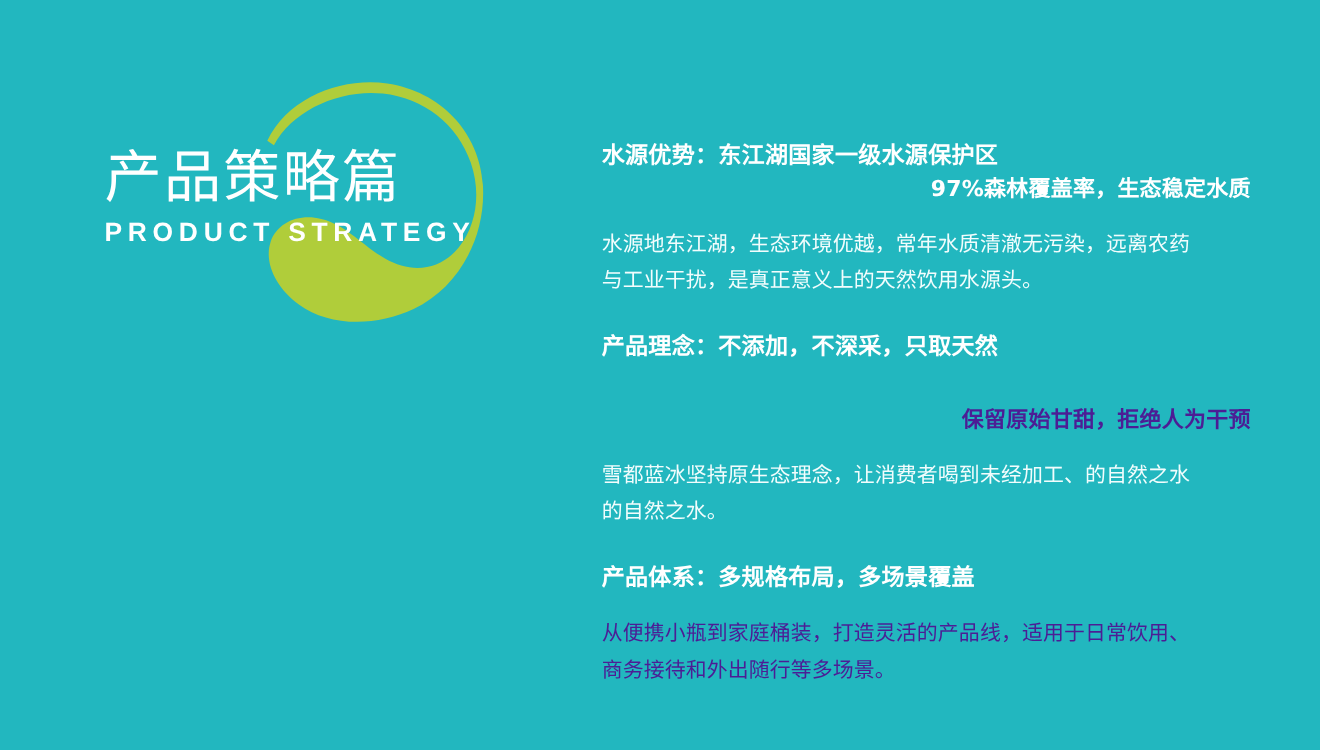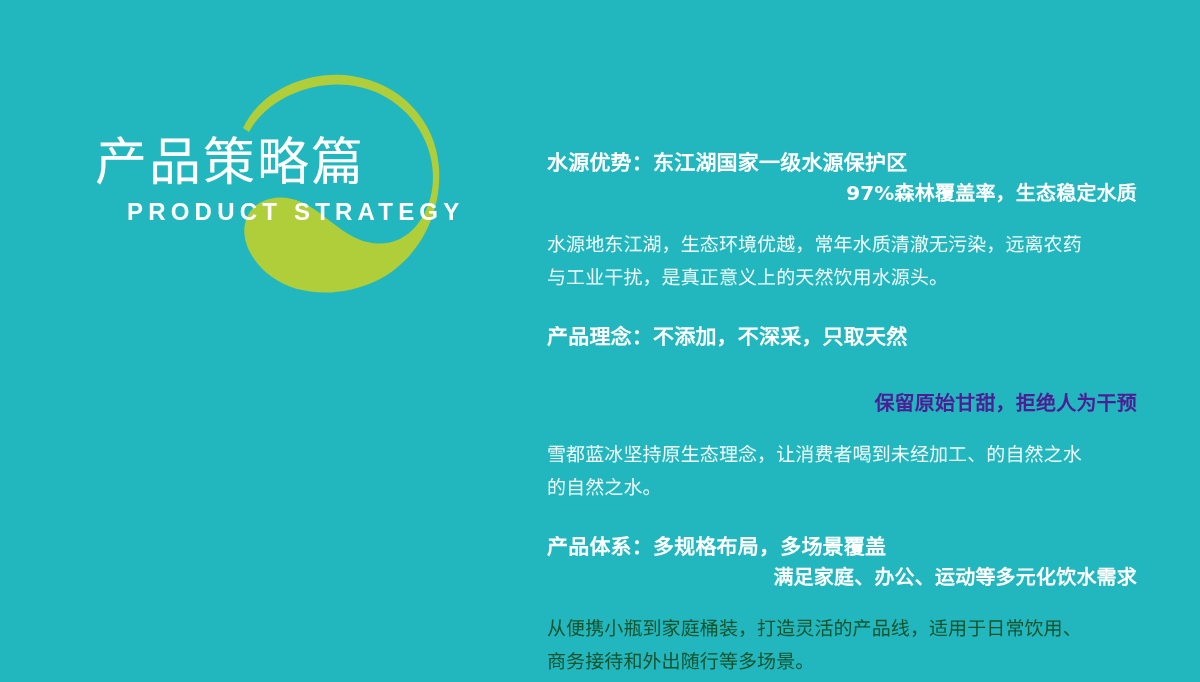--- a/index.html
+++ b/index.html
@@ -60,21 +60,21 @@
     color: #ffffff;
     letter-spacing: 5.2px;
     white-space: nowrap;
     font-family: "Liberation Sans", "DejaVu Sans", sans-serif;
   }
 
   
   #content-column {
     position: absolute;
     left: 547px;
-    top: 148px;
+    top: 126px;
     width: 590px;
   }
   .content-block {
     margin-bottom: 28px;
   }
   .content-block:last-child {
     margin-bottom: 0;
   }
   .block-heading {
     font-size: 21px;
@@ -127,21 +127,21 @@
           C 86 142, 100 160, 122 173
           C 146 187, 172 184, 189 163
           C 206 142, 209 112, 200 86
           C 188 51, 157 27, 120 23
           C 81 19, 38 38, 21 70
           Z" fill="#b0cd3a"></path>
     </svg>
 
     <div id="title-lockup">
       <div id="title-cn" style="color: rgb(255, 255, 255);">产品策略篇</div>
-      <div id="title-en" style="color: rgb(255, 255, 255); margin-left: 32px;">PRODUCT STRATEGY</div>
+      <div id="title-en" style="color: rgb(255, 255, 255);">PRODUCT STRATEGY</div>
     </div>
 
   </div>
 
   <div id="content-column">
 
     <div class="content-block">
       <div class="block-heading" style="color: rgb(255, 255, 255);">水源优势：东江湖国家一级水源保护区</div>
       <div class="block-subheading" style="color: rgb(255, 255, 255);">97%森林覆盖率，生态稳定水质</div>
       <div class="block-body" style="color: rgb(242, 253, 253);">
@@ -154,21 +154,20 @@
       <div class="block-heading" style="color: rgb(255, 255, 255);">产品理念：不添加，不深采，只取天然</div>
       <div class="block-subheading" style="color: #4c1d95; margin-top: 36px;">保留原始甘甜，拒绝人为干预</div>
       <div class="block-body" style="color: rgb(242, 253, 253);">
         <span class="body-line">雪都蓝冰坚持原生态理念，让消费者喝到未经加工、的自然之水</span>
         <span class="body-line">的自然之水。</span>
       </div>
     </div>
 
     <div class="content-block">
       <div class="block-heading" style="color: rgb(255, 255, 255);">产品体系：多规格布局，多场景覆盖</div>
-      <div class="block-subheading" style="color: rgb(255, 255, 255);">满足家庭、办公、运动等多元化饮水需求</div>
-      <div class="block-body" style="color: #14532d;">
+      <div class="block-body" style="color: #4c1d95;">
         <span class="body-line">从便携小瓶到家庭桶装，打造灵活的产品线，适用于日常饮用、</span>
         <span class="body-line">商务接待和外出随行等多场景。</span>
       </div>
     </div>
 
   </div>
 </div>
 
 </body></html>

